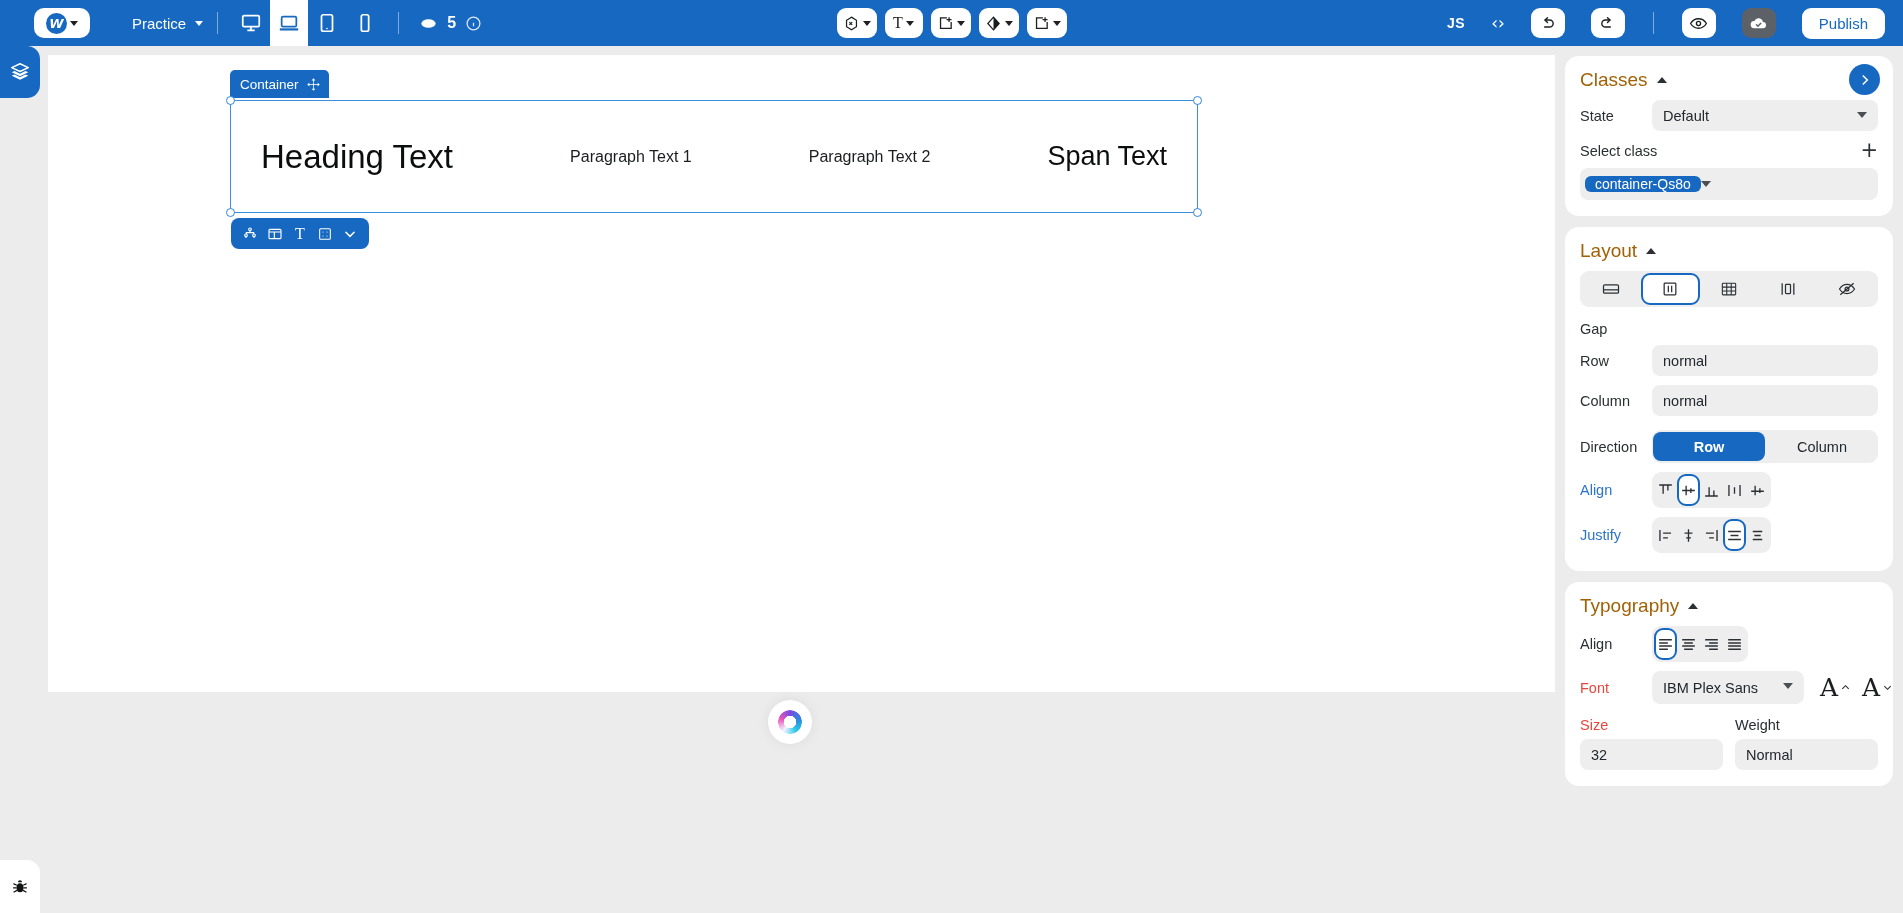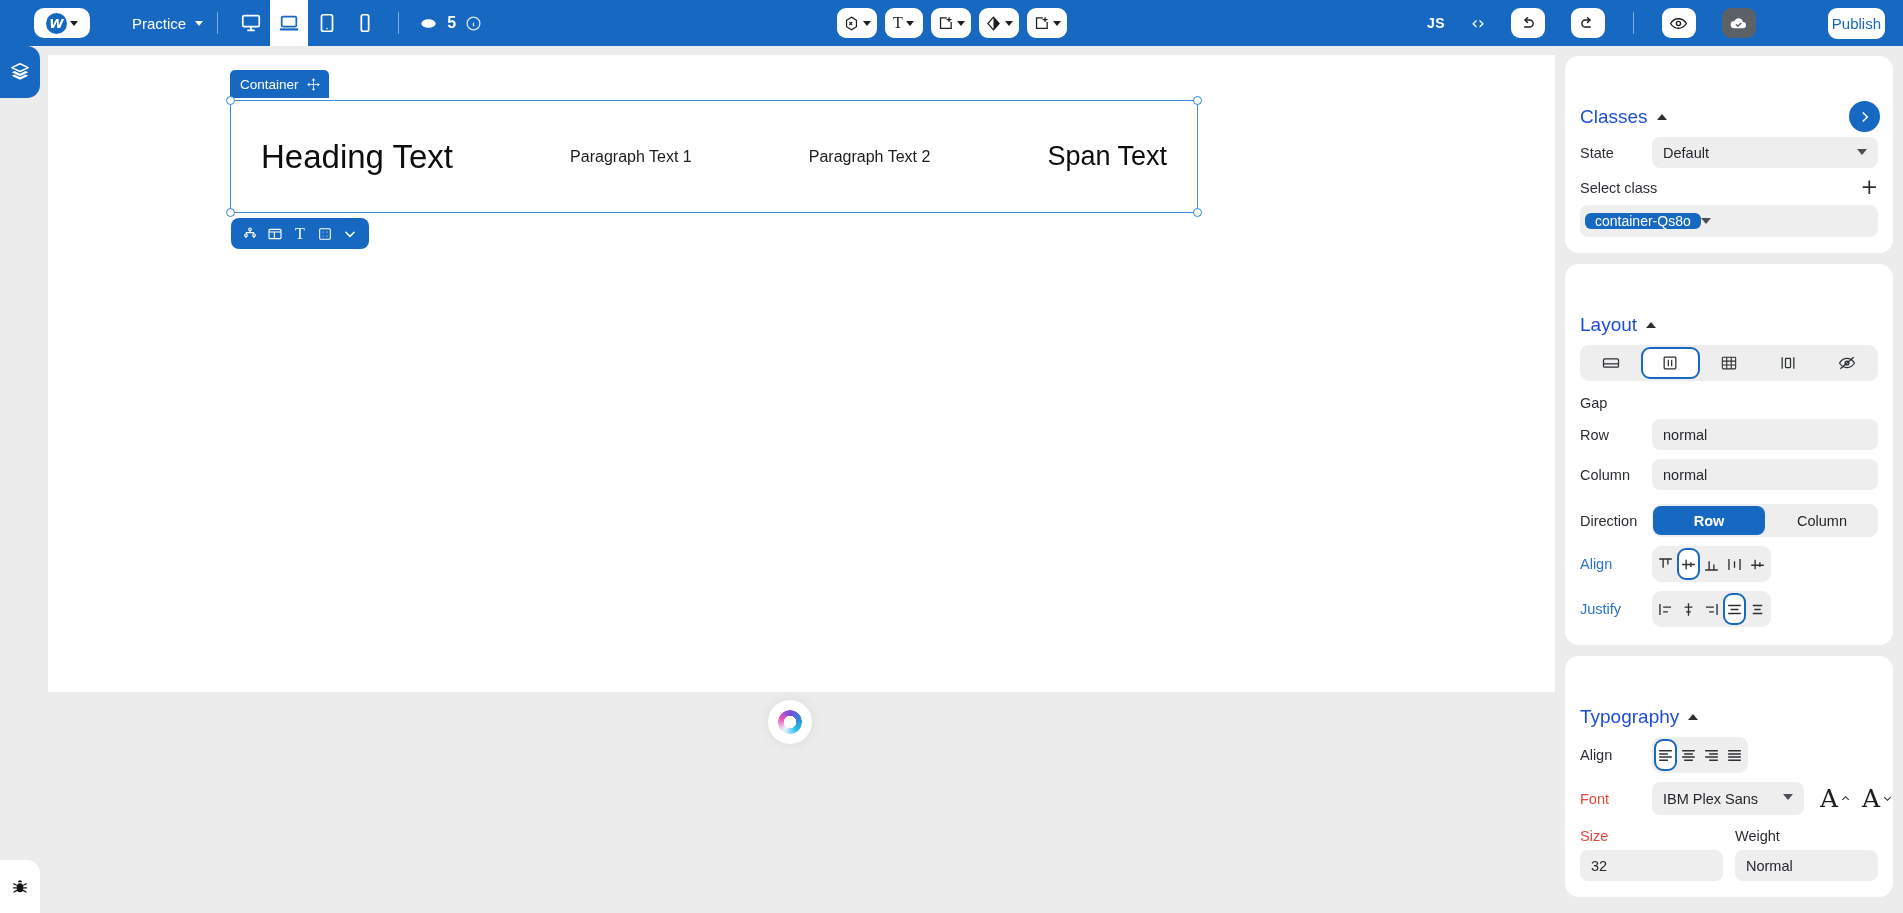--- a/index.html
+++ b/index.html
@@ -79,22 +79,22 @@
     display: flex; align-items: center; gap: 26px;
   }
   .tb-js { color: #fff; font-size: 14px; font-weight: bold; letter-spacing: .5px; cursor: pointer;}
   .tb-code { color: #fff; font-size: 17px; cursor: pointer; font-family: "DejaVu Sans", sans-serif;}
   .tb-rbtn {
     background: #ffffff; border-radius: 9px; width: 34px; height: 30px;
     display: flex; align-items: center; justify-content: center; cursor: pointer;
   }
   .tb-publish {
     background: #ffffff; color: #1668c1; border-radius: 9px;
-    height: 31px; padding: 0 4px;
-    display: flex; align-items: center; font-size: 15px; cursor: pointer; margin-left: 46px;
+    height: 31px; padding: 0 17px;
+    display: flex; align-items: center; font-size: 15px; cursor: pointer;
   }
   .tb-cloud {
     background: #5c6168; border-radius: 9px; width: 34px; height: 30px;
     display: flex; align-items: center; justify-content: center; cursor: pointer;
   }
 
   
   #leftrail {
     position: absolute; top: 46px; left: 0; width: 40px; height: 867px;
     background: #ececec;
@@ -177,21 +177,21 @@
   #rightpanel {
     position: absolute; top: 46px; right: 0; width: 348px; height: 867px;
     background: #ececec; padding: 10px 10px 0 10px; overflow: hidden;
   }
   .card {
     background: #ffffff; border-radius: 14px;
     padding: 13px 15px 16px 15px; margin-bottom: 11px;
   }
   .card-hd {
     display: flex; align-items: center; gap: 9px;
-    font-size: 19px; color: #1d4ed8; margin-bottom: 9px; margin-top: 37px;
+    font-size: 19px; color: #a16207; margin-bottom: 9px;
   }
   .chev-up {
     width: 0; height: 0;
     border-left: 5px solid transparent; border-right: 5px solid transparent;
     border-bottom: 6px solid #2c2f33; cursor: pointer;
   }
   .classes-hd { position: relative; }
   #classes-fab {
     position: absolute; right: -2px; top: -5px;
     width: 31px; height: 31px; border-radius: 50%;

